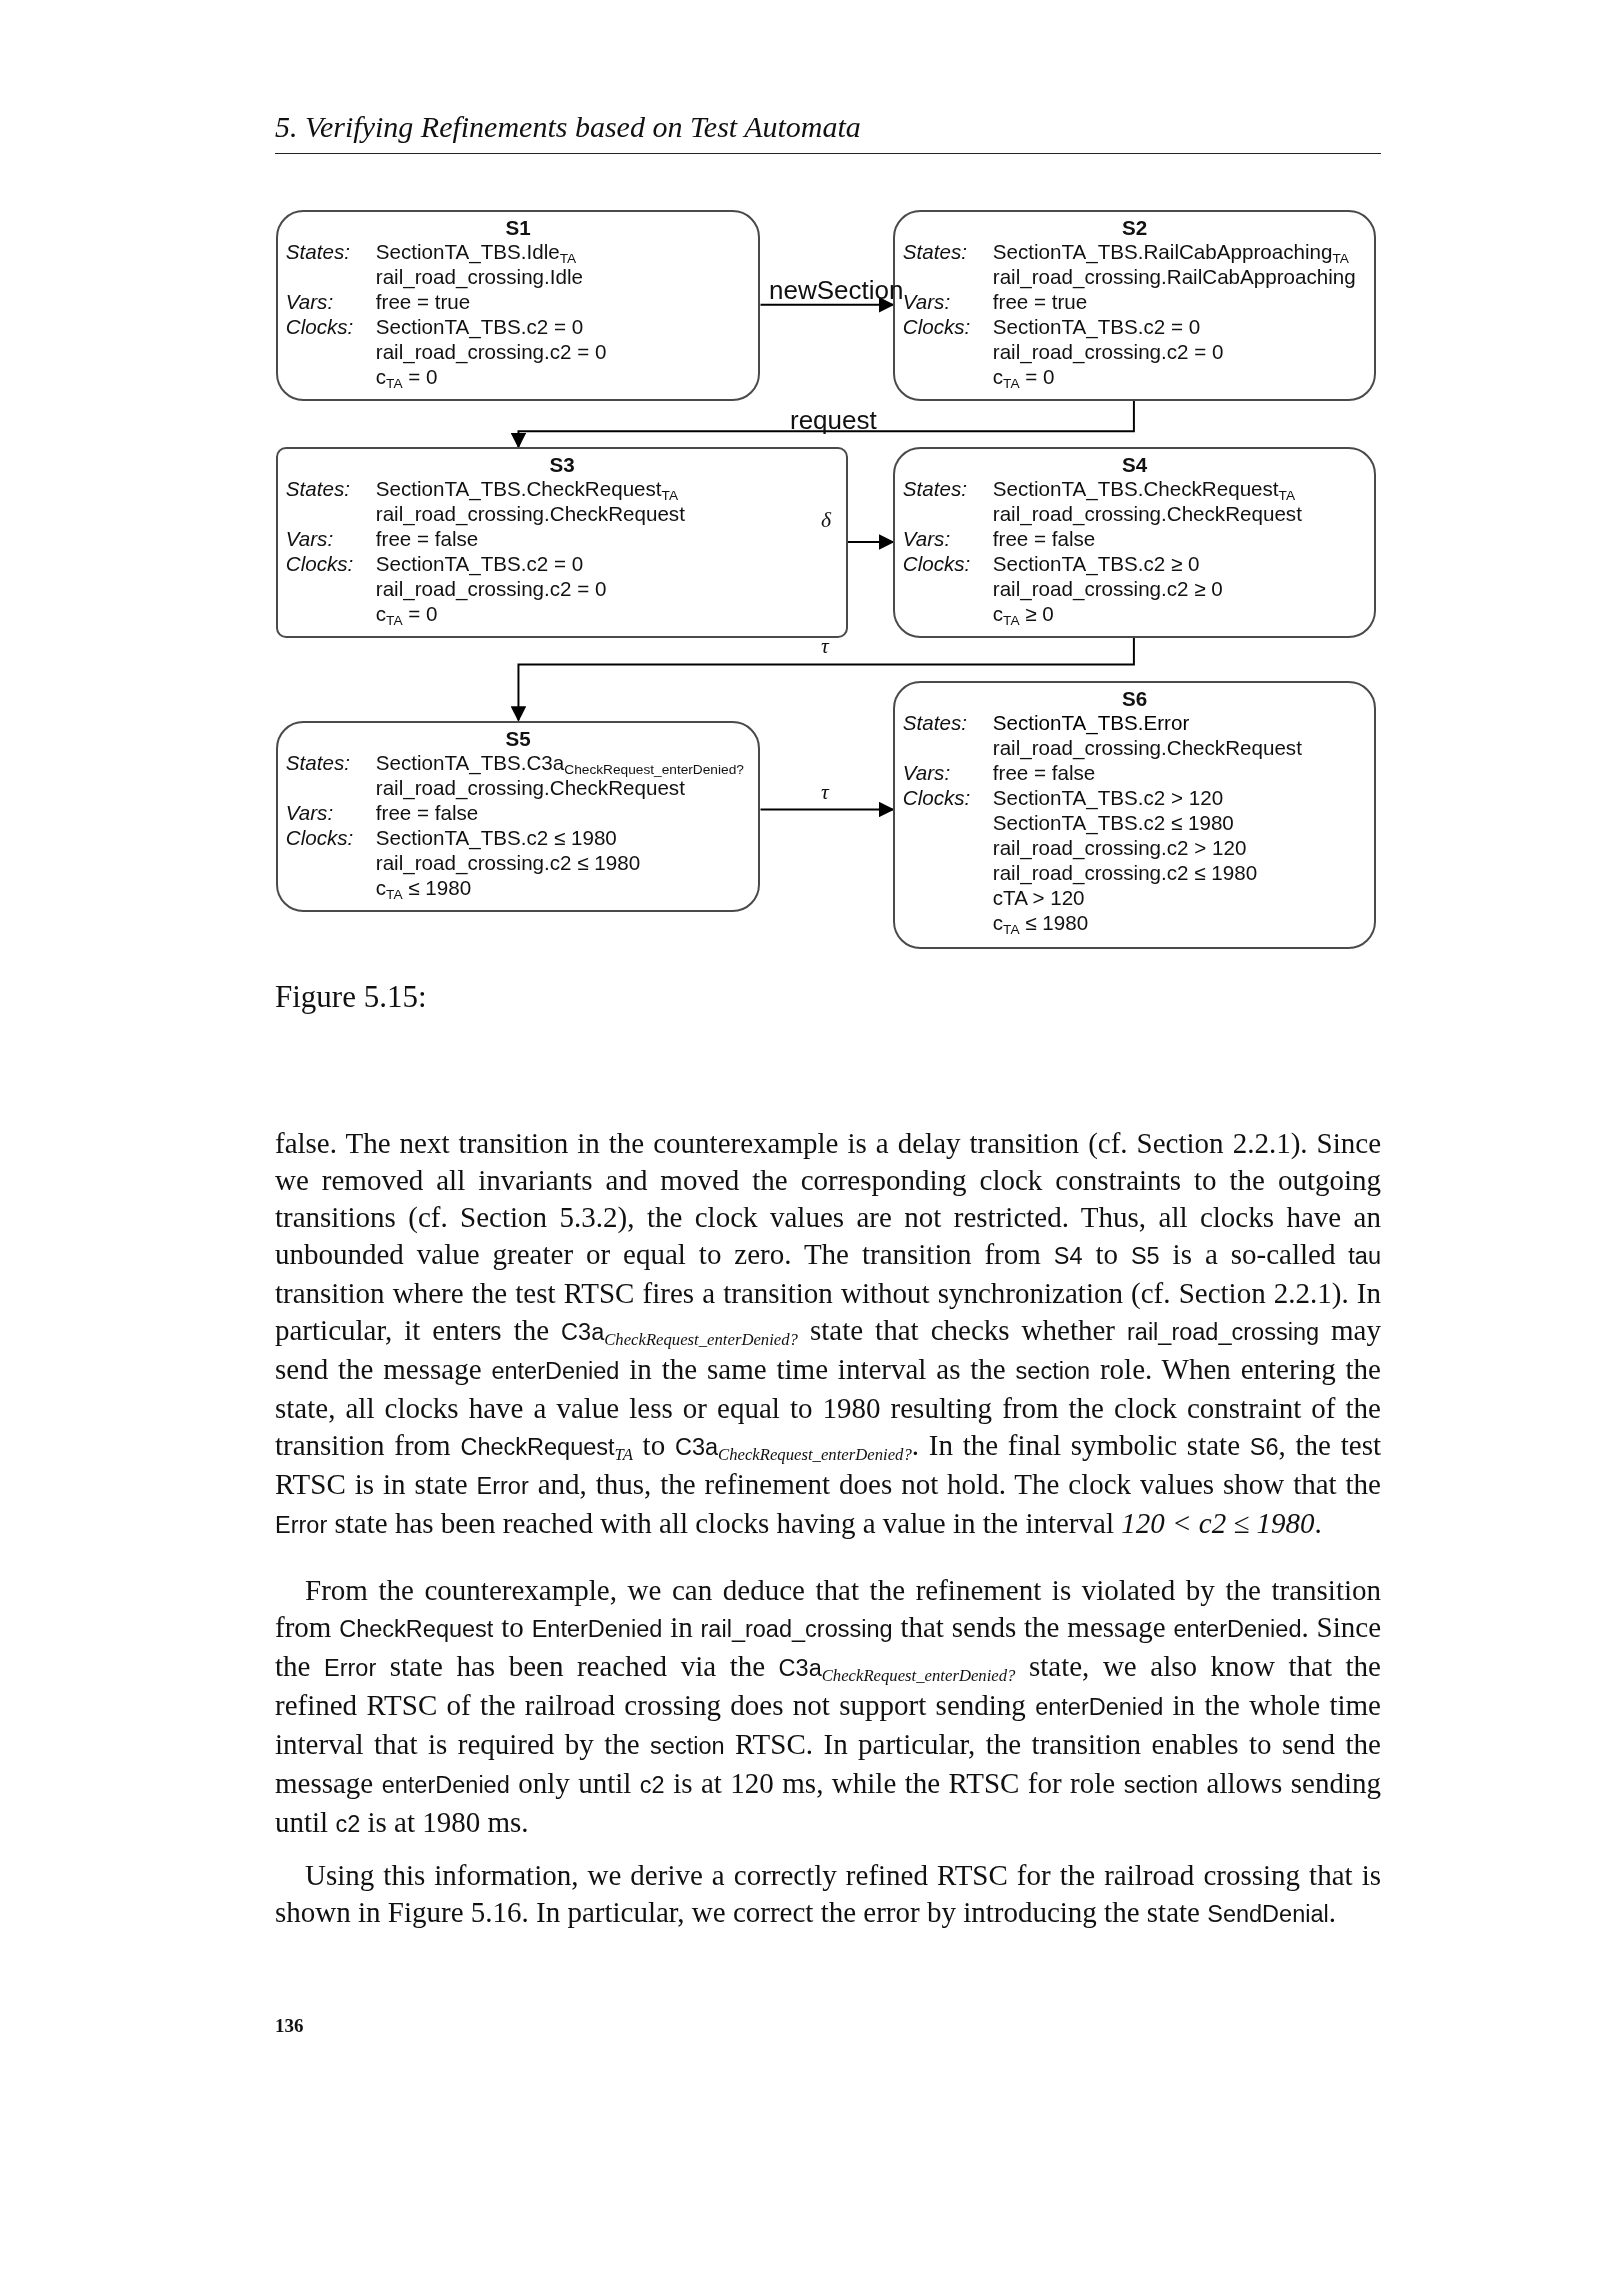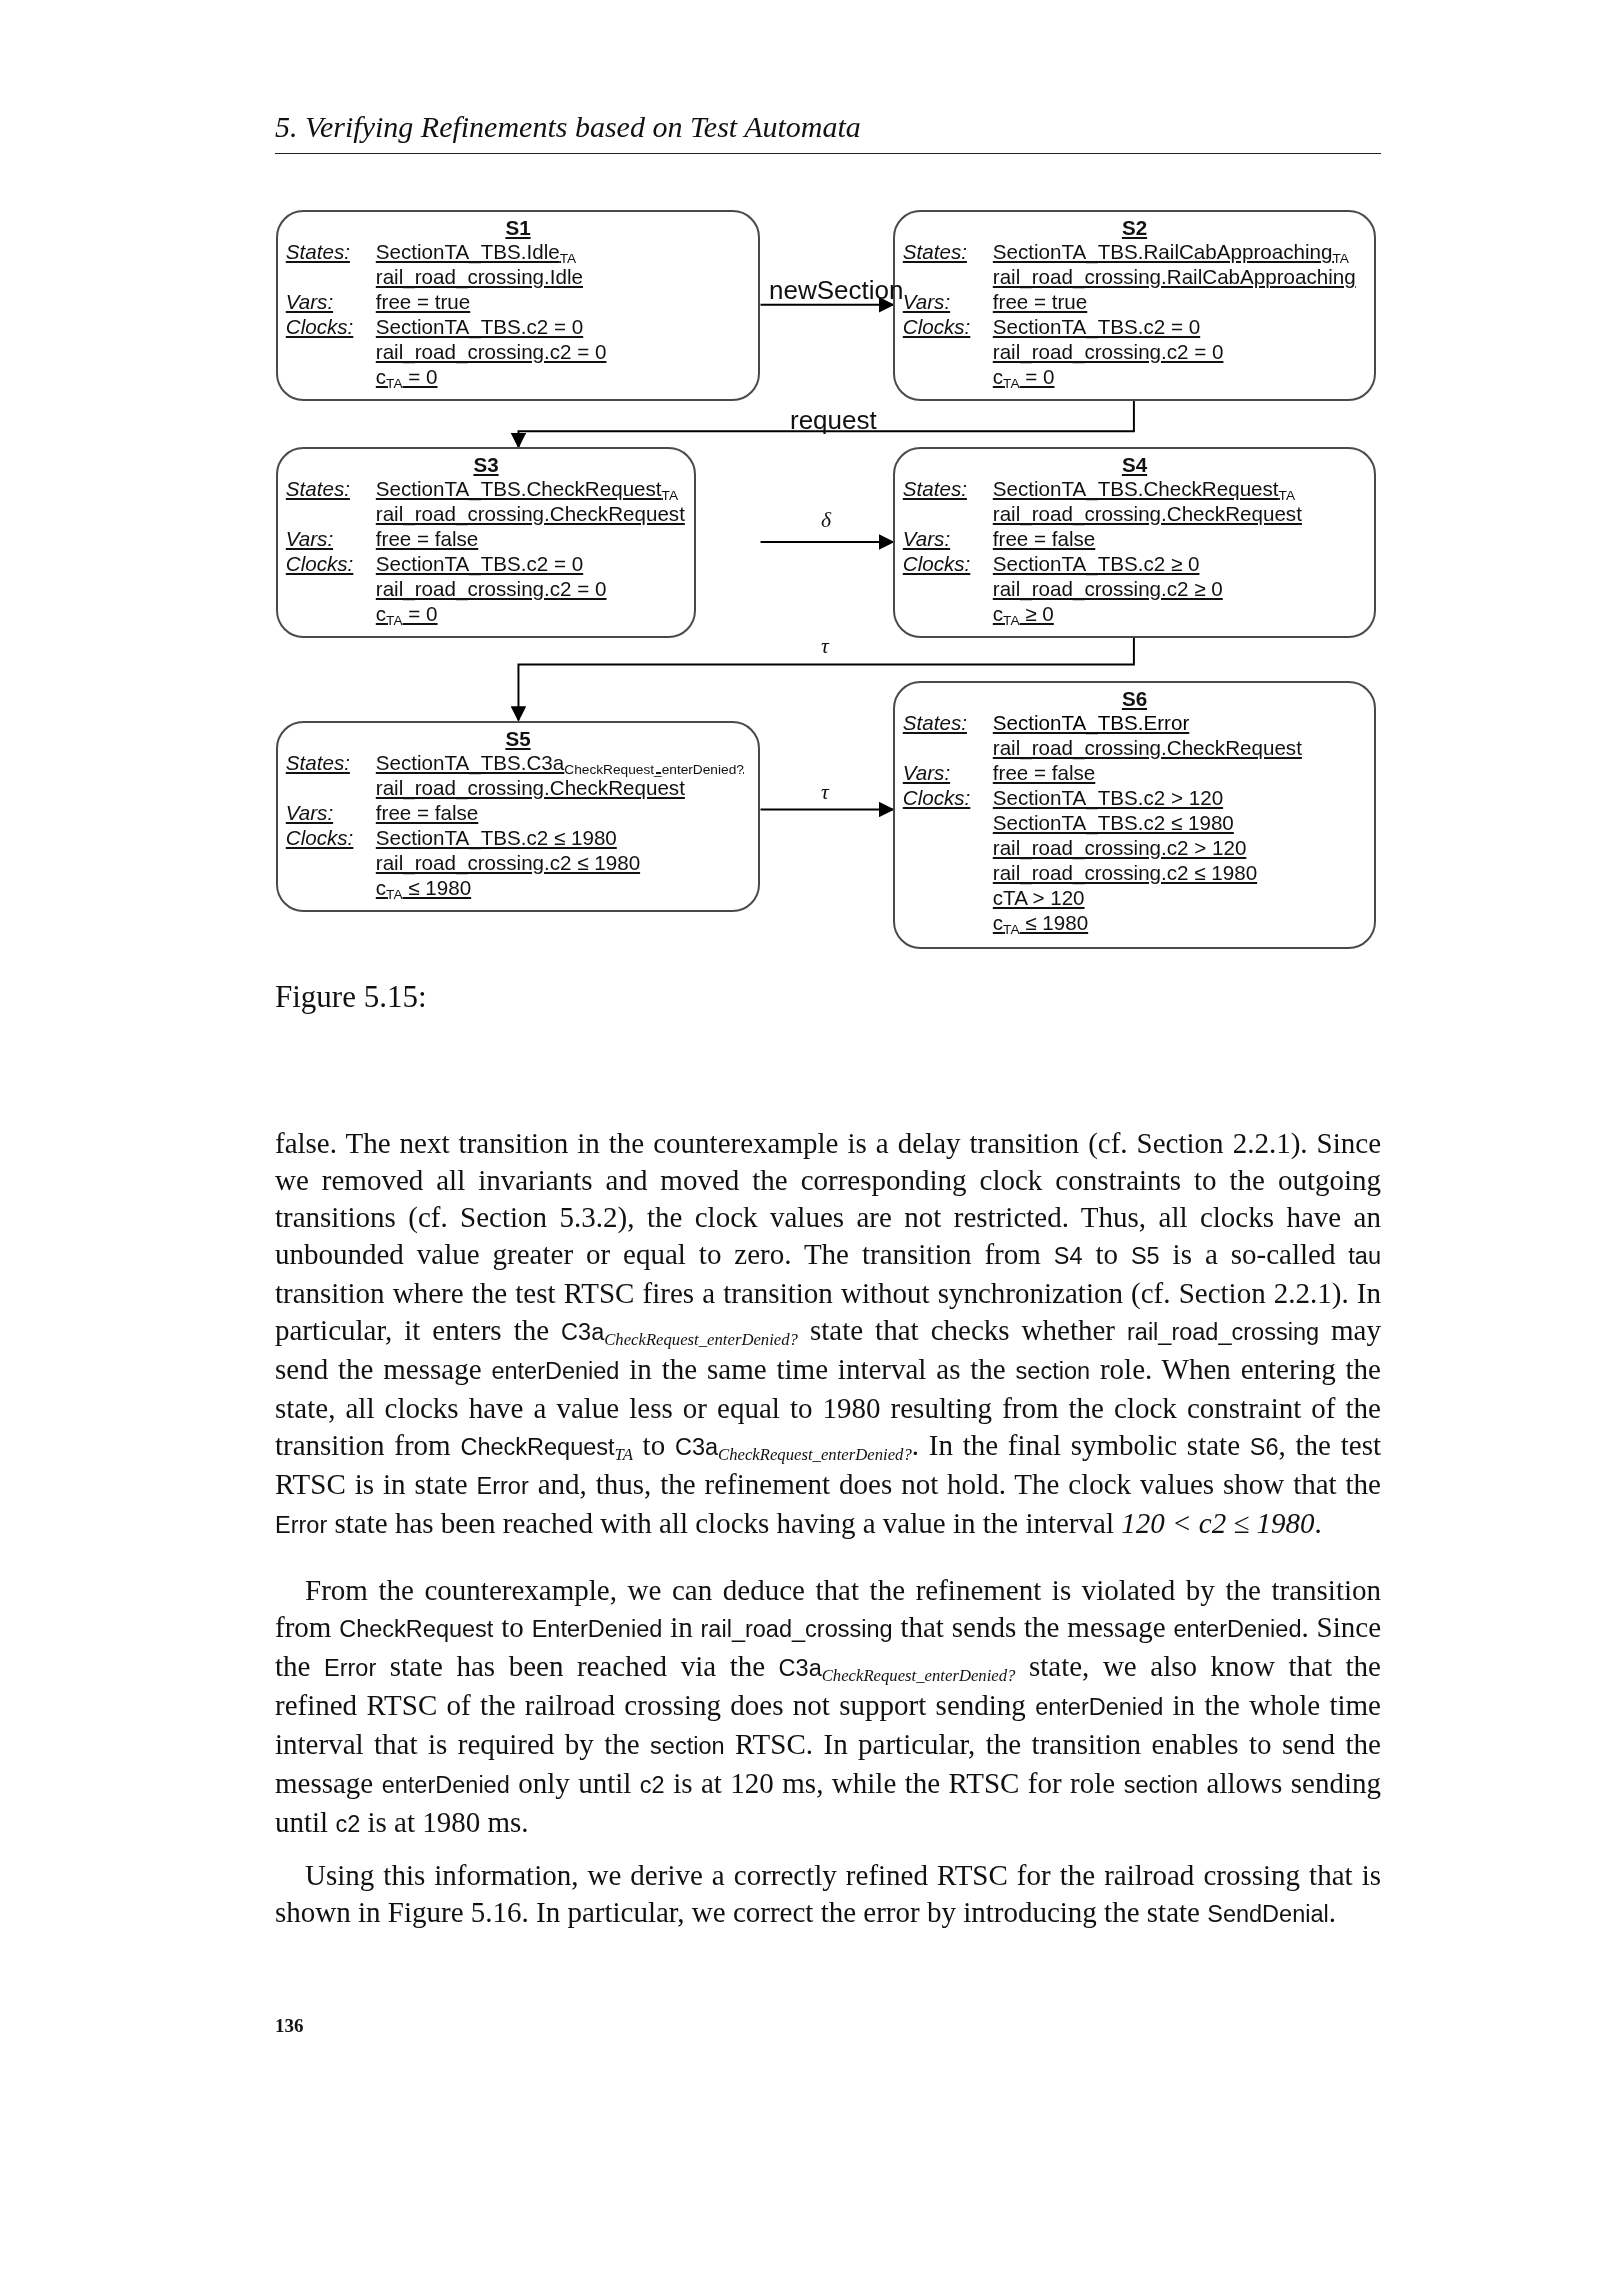--- a/index.html
+++ b/index.html
@@ -5,21 +5,21 @@
   html, body { margin: 0; padding: 0; background: #ffffff; }
   body { width: 1621px; height: 2293px; position: relative; overflow: hidden; color: #111; }
   .serif { font-family: "Liberation Serif", "DejaVu Serif", serif; }
   .sans { font-family: "Liberation Sans", "DejaVu Sans", sans-serif; }
 
   #running-header { position: absolute; left: 275px; top: 110px; width: 1106px; font-size: 30px; font-style: italic; }
   #header-rule { position: absolute; left: 275px; top: 153px; width: 1106px; height: 0; border-top: 1.6px solid #222; }
 
   
   #diagram { position: absolute; left: 0; top: 0; width: 1621px; height: 980px; }
-  .state { position: absolute; border: 2px solid #4a4a4a; border-radius: 27.4px; background: #fff; box-sizing: border-box; font-size: 20.6px; line-height: 25px; text-decoration: underline; }
+  .state { position: absolute; border: 2px solid #4a4a4a; border-radius: 27.4px; background: #fff; box-sizing: border-box; font-size: 20.6px; line-height: 25px; }
   .state-title { text-align: center; font-weight: bold; font-size: 20.6px; line-height: 23.5px; margin-top: 3.9px; }
   .row { display: flex; }
   .lbl { width: 90px; padding-left: 7.8px; font-style: italic; flex-shrink: 0; }
   .val { white-space: nowrap; }
   .val sub { font-size: 13.7px; vertical-align: -3.9px; line-height: 0; }
   .val.red { color: #000000; text-align: right; }
 
   .edge-label { position: absolute; font-size: 26px; white-space: nowrap; }
   .edge-label.greek { font-family: "Liberation Serif", "DejaVu Serif", serif; font-style: italic; font-size: 21.6px; }
 
@@ -105,21 +105,21 @@
     <div class="row">
         <span class="lbl"></span>
         <span class="val">rail_road_crossing.c2 = 0</span>
       </div>
     <div class="row">
         <span class="lbl"></span>
         <span class="val"><span>c</span><sub>TA</sub><span> = 0</span></span>
       </div>
   </div>
 
-  <div class="state sans" style="left:276px;top:447px;width:420px;height:191px;">
+  <div class="state sans" style="left:276px;top:447px;width:572px;height:191px;border-radius:10px;">
     <div class="state-title">S3</div>
     <div class="row">
         <span class="lbl">States:</span>
         <span class="val"><span>SectionTA_TBS.CheckRequest</span><sub>TA</sub></span>
       </div>
     <div class="row">
         <span class="lbl"></span>
         <span class="val">rail_road_crossing.CheckRequest</span>
       </div>
     <div class="row">

